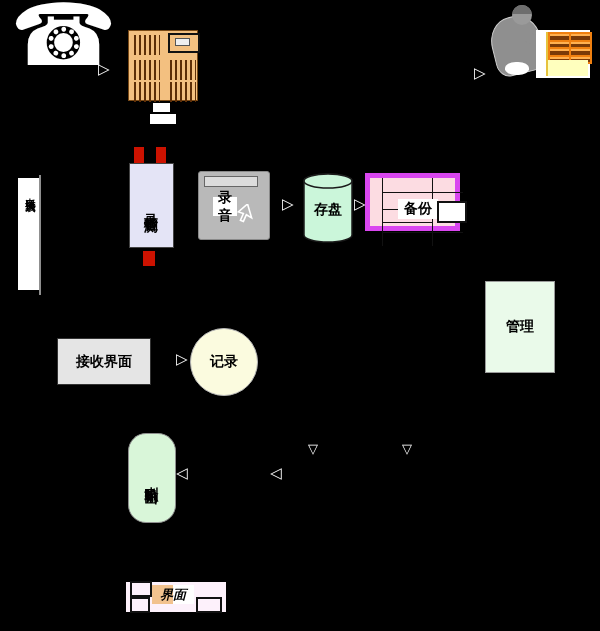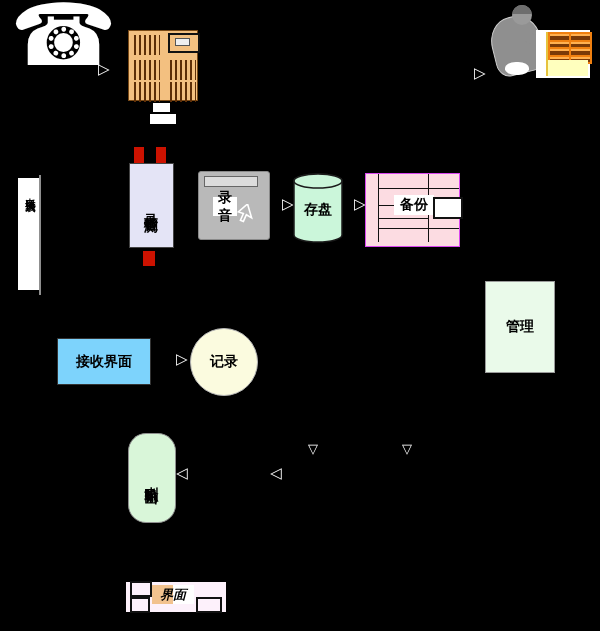--- a/index.html
+++ b/index.html
@@ -31,28 +31,28 @@
 
   
   .detect{left:129px;top:163px;width:45px;height:85px;background:#e4e4f6;border:1px solid #444;}
 
   
   .win{left:198px;top:171px;width:72px;height:69px;background:#b9b9b9;border:1px solid #8a8a8a;border-radius:3px;}
   .win-title{position:absolute;left:5px;top:4px;width:52px;height:9px;background:#dcdcdc;border:1px solid #666;}
   .win-label{position:absolute;left:14px;top:25px;width:24px;height:19px;background:#fff;}
 
   
-  .save{left:293px;top:172px;width:64px;height:72px;}
-  .backup{left:365px;top:173px;width:95px;height:74px;background:#fcdce2;border:1px solid #d946ef;}
+  .save{left:303px;top:172px;width:64px;height:72px;}
+  .backup{left:365px;top:173px;width:95px;height:58px;background:#fcdce2;border:5px solid #d946ef;}
   .bline{position:absolute;background:#111;}
   .backup-label{position:absolute;left:28px;top:21px;width:40px;height:20px;background:#fff;}
   .backup-door{position:absolute;left:67px;top:23px;width:26px;height:18px;background:#fff;border:2px solid #111;}
 
   .manage{left:485px;top:281px;width:70px;height:92px;background:#eafaea;border:1px solid #9a9a9a;}
-  .receive{left:57px;top:338px;width:94px;height:47px;background:#7dd3fc;border:1px solid #333;}
+  .receive{left:57px;top:338px;width:94px;height:47px;background:#e5e5e5;border:1px solid #333;}
   .log{left:190px;top:328px;width:68px;height:68px;background:#fbfbdf;border:1px solid #b5b5b5;border-radius:50%;}
   .speaker{left:128px;top:433px;width:48px;height:90px;background:#d9f6d9;border:1px solid #8f8f8f;border-radius:18px;}
   .play{left:199px;top:452px;width:72px;height:52px;background:#dadaf4;border:1px solid #b4b4cf;border-radius:26px 18px 18px 26px;}
   .query{left:295px;top:455px;width:148px;height:48px;}
   .query .lbl{position:absolute;left:0;top:0;width:128px;height:48px;}
 
   
   .ifbar{left:126px;top:582px;width:100px;height:30px;background:#fdf1fb;}
   .ifrect{position:absolute;border:2px solid #111;}
   .iflabel{position:absolute;left:26px;top:3px;width:42px;height:19px;

